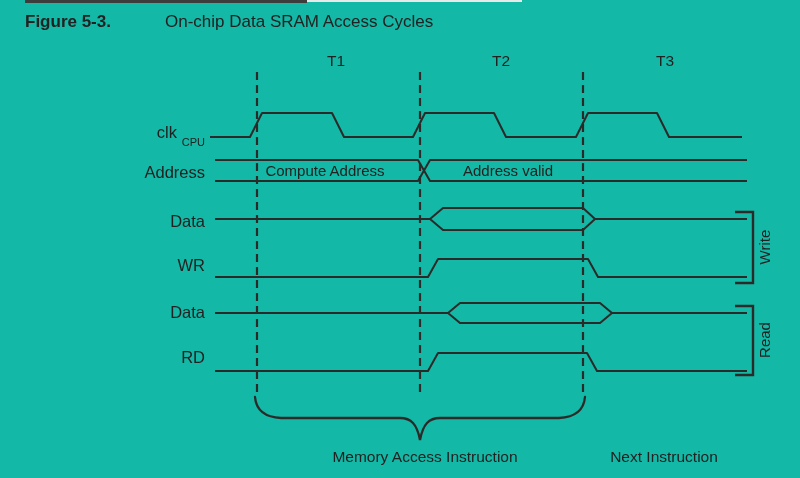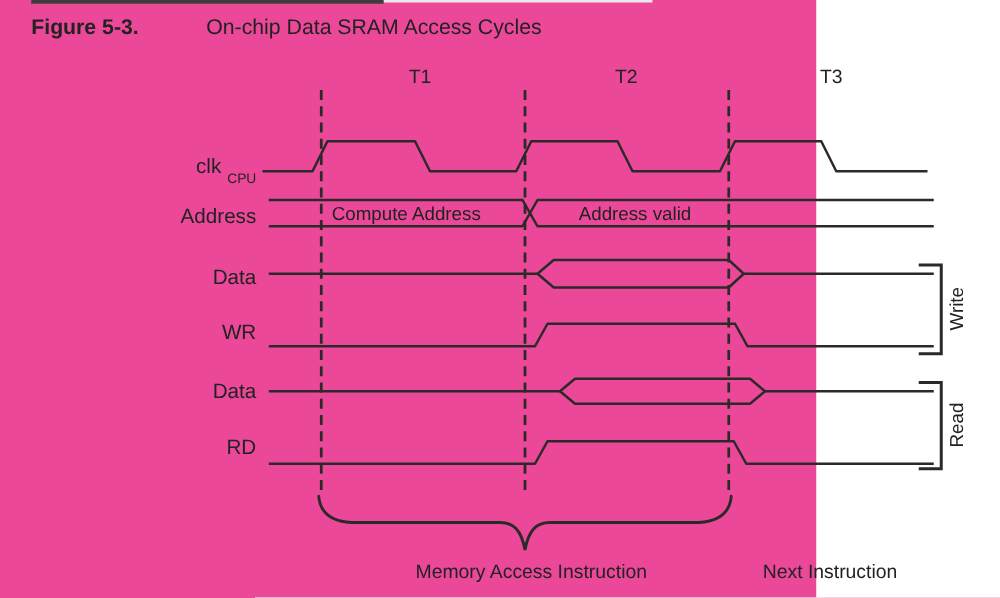--- a/index.html
+++ b/index.html
@@ -6,23 +6,23 @@
     margin: 0;
     padding: 0;
     background: #ffffff;
     width: 800px;
     height: 478px;
     overflow: hidden;
     font-family: "Liberation Sans", sans-serif;
   }
   .page {
     position: relative;
-    width: 653px;
+    width: 800px;
     height: 478px;
-    background: #ec4899;
+    background: #14b8a6;
     text-decoration: underline;
   }
   svg { display: block; }
   text {
     fill: #222222;
     font-family: "Liberation Sans", sans-serif;
   }
   .sig-line {
     fill: none;
     stroke: #2b2a29;

